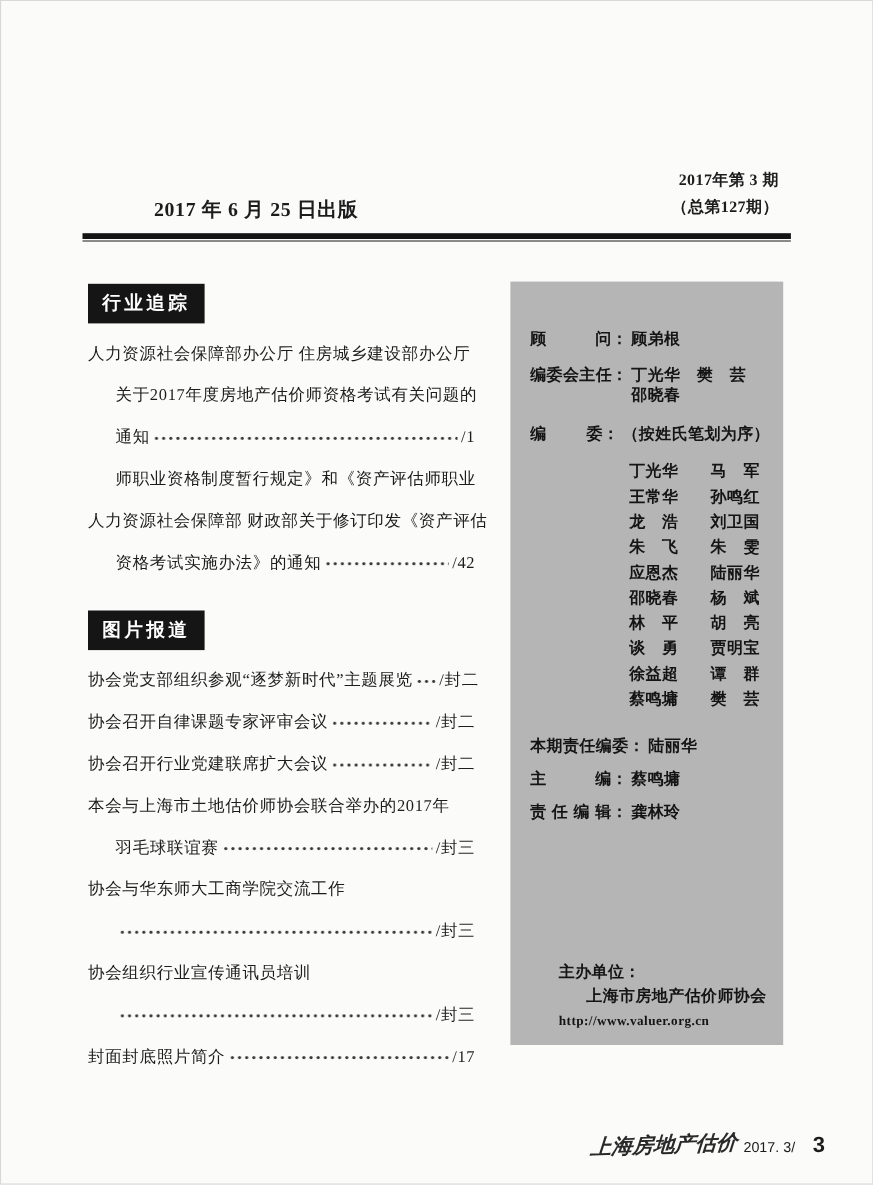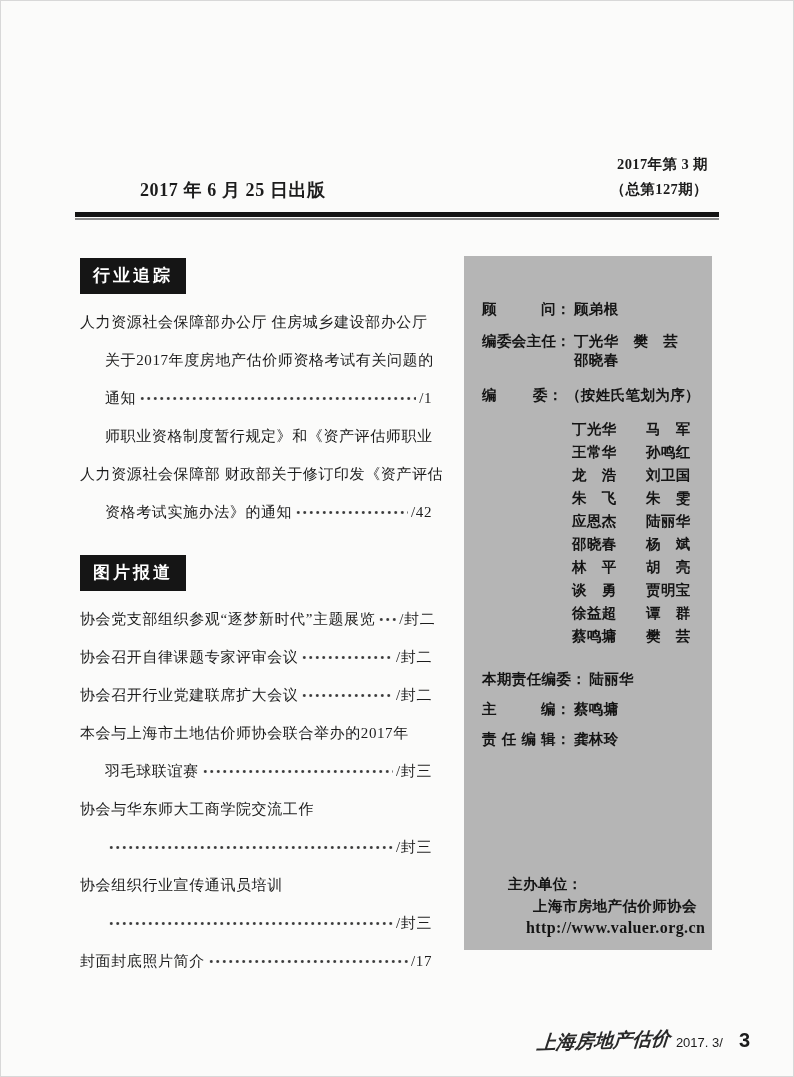--- a/index.html
+++ b/index.html
@@ -36,21 +36,21 @@
   .m-colon{margin-right:3px}
   .m-val{white-space:nowrap}
   .m-val .v2{display:block}
   .names{margin:11px 0 0 90px}
   .n-row{display:flex;gap:28px;line-height:23px}
   .name{display:inline-block;width:46px;white-space:nowrap}
   .rows2 .m-row:first-child{margin-top:22px}
   .rows2 .m-row{margin-bottom:11px}
   .publisher{margin:124px 0 0 26px;line-height:22px;font-weight:600}
   .publisher .p-name{margin-left:25px;white-space:nowrap}
-  .publisher .p-url{margin-left:18px;font-family:"Liberation Serif",serif;font-weight:700;font-size:16px}
+  .publisher .p-url{font-family:"Liberation Serif",serif;font-weight:700;font-size:12px}
   
   .footer{position:absolute;top:1028px;right:44px;display:flex;align-items:baseline;white-space:nowrap}
   .logo{font-family:"DejaVu Serif",serif;font-style:italic;font-size:19px;font-weight:600;
         transform:skewX(-6deg) rotate(-2deg);display:inline-block;margin-right:6px;color:#2a2a2a}
   .issue-ref{font-size:13px;font-weight:400;font-family:"Liberation Sans",sans-serif}
   .pageno{font-size:20px;font-weight:700;font-family:"Liberation Sans",sans-serif;margin-left:16px}
 </style>
 </head>
 <body>
 

